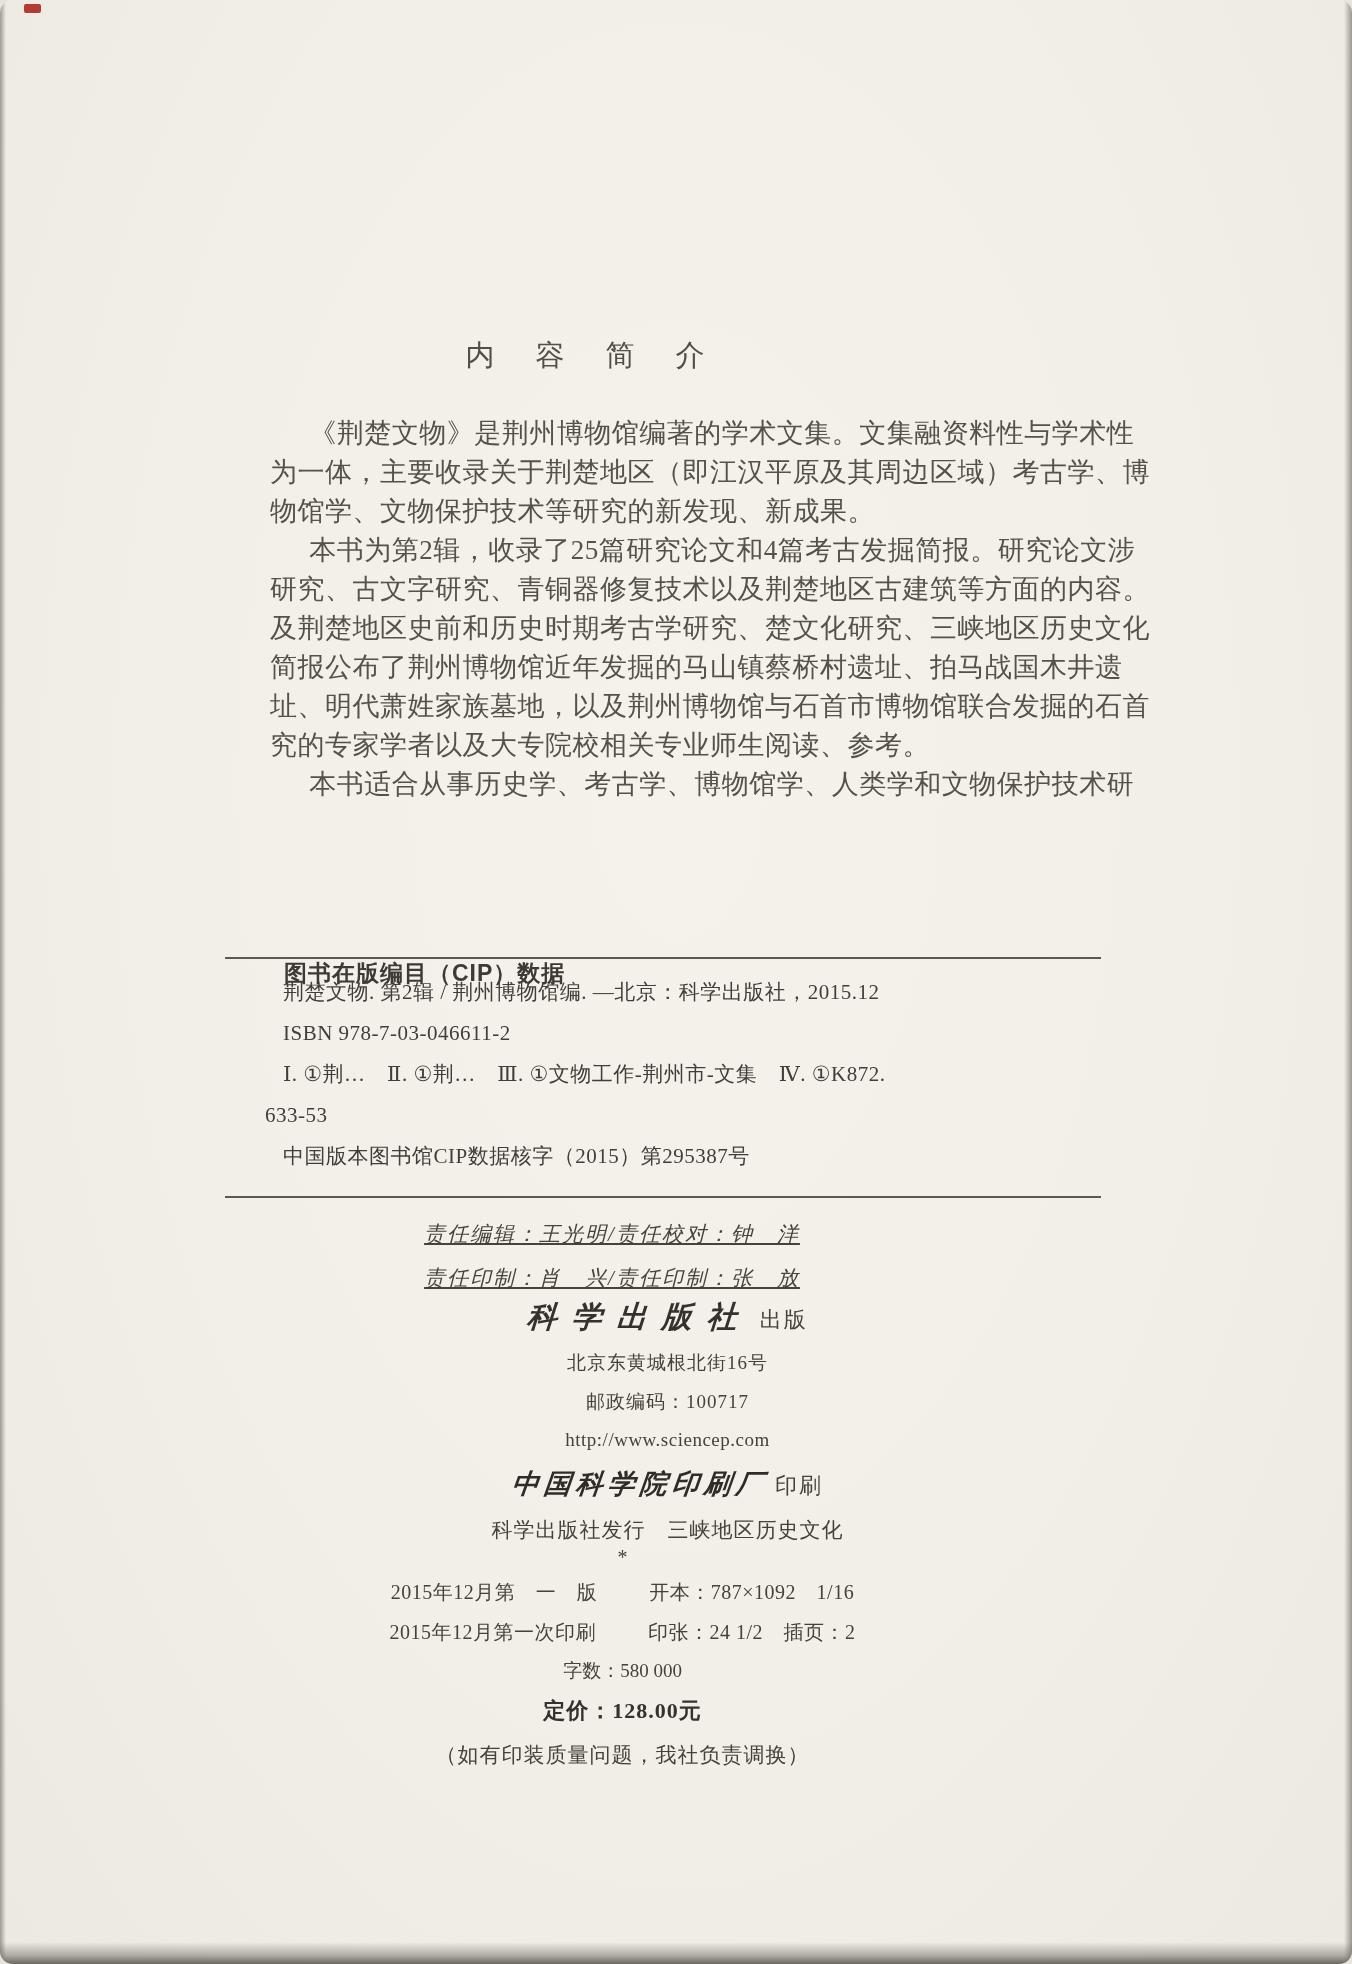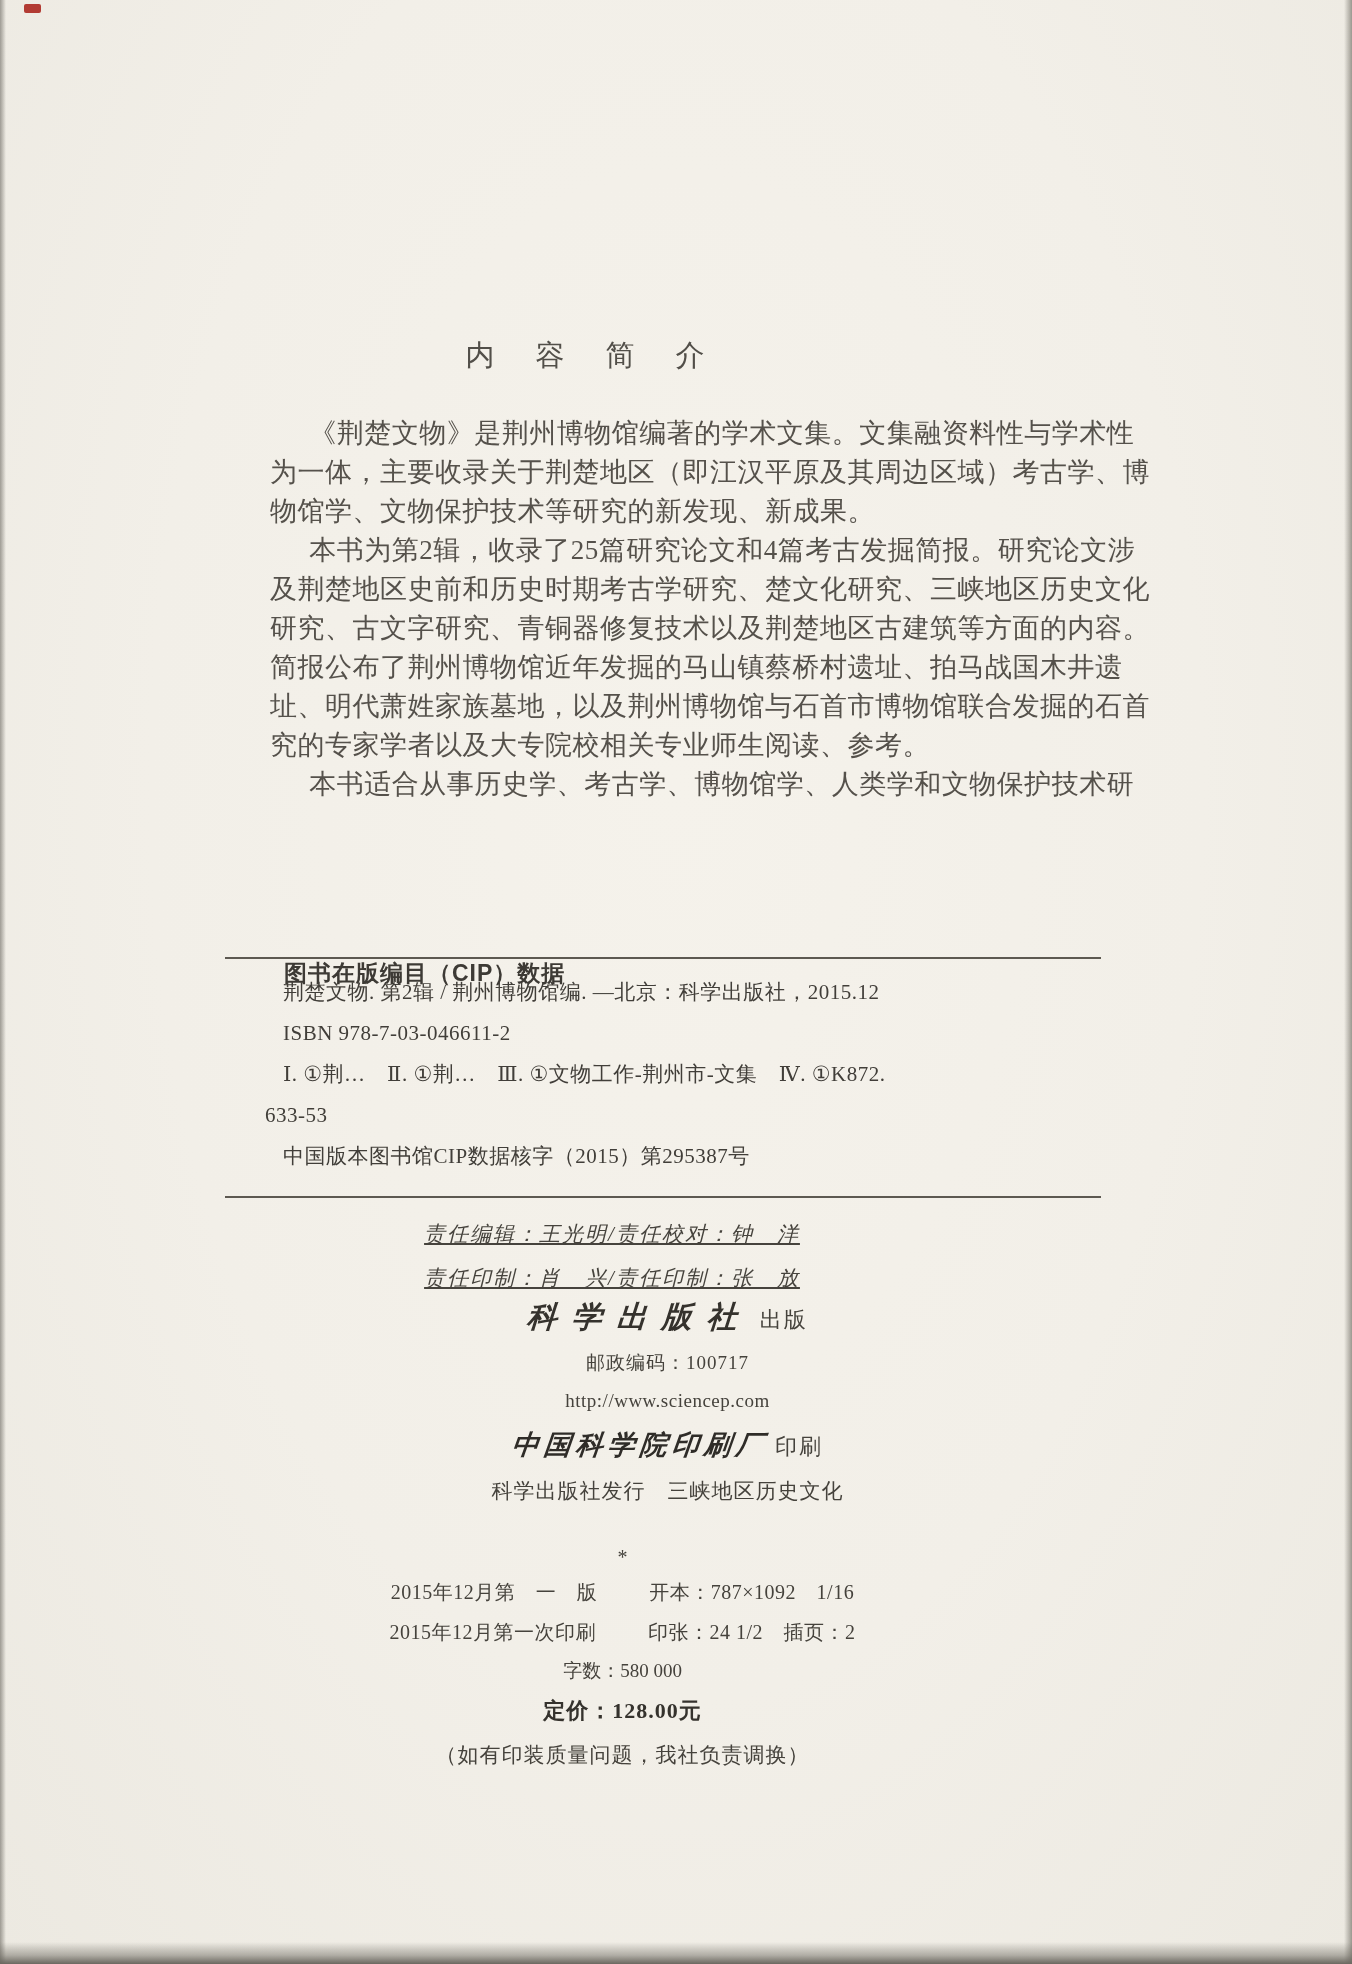--- a/index.html
+++ b/index.html
@@ -5,20 +5,21 @@
   html,body{margin:0;padding:0;}
   body{
     width:1352px;height:1964px;
     background:#e7e4dc;
     font-family:"Liberation Serif","DejaVu Serif",serif;
   }
   .page{
     position:relative;width:1352px;height:1964px;overflow:hidden;
     background:radial-gradient(ellipse at 50% 40%, #f5f2eb 0%, #f2efe8 55%, #ece9e1 100%);
     color:#4a4741;
+    border-radius:13px;
   }
   
   .edge-left{position:absolute;left:0;top:0;width:6px;height:100%;
     background:linear-gradient(to right,rgba(92,89,82,.55),rgba(92,89,82,0));}
   .edge-right{position:absolute;right:0;top:0;width:8px;height:100%;
     background:linear-gradient(to left,rgba(110,107,98,.65),rgba(110,107,98,0));}
   .edge-bottom{position:absolute;left:0;bottom:0;width:100%;height:22px;
     background:linear-gradient(to bottom,rgba(100,97,88,0),rgba(100,97,88,.45) 60%,#6b6860 100%);}
   .red-mark{position:absolute;left:24px;top:4px;width:17px;height:9px;
     background:#b23b33;border-radius:2px;filter:blur(.4px);}
@@ -98,22 +99,22 @@
   <div class="edge-bottom"></div>
   <div class="red-mark"></div>
 
   <div class="intro-title">内　容　简　介</div>
 
   <div class="intro-text">
     <div class="line first">《荆楚文物》是荆州博物馆编著的学术文集。文集融资料性与学术性</div>
     <div class="line">为一体，主要收录关于荆楚地区（即江汉平原及其周边区域）考古学、博</div>
     <div class="line">物馆学、文物保护技术等研究的新发现、新成果。</div>
     <div class="line first">本书为第2辑，收录了25篇研究论文和4篇考古发掘简报。研究论文涉</div>
+    <div class="line">研究、古文字研究、青铜器修复技术以及荆楚地区古建筑等方面的内容。</div>
     <div class="line">及荆楚地区史前和历史时期考古学研究、楚文化研究、三峡地区历史文化</div>
-    <div class="line">研究、古文字研究、青铜器修复技术以及荆楚地区古建筑等方面的内容。</div>
     <div class="line">简报公布了荆州博物馆近年发掘的马山镇蔡桥村遗址、拍马战国木井遗</div>
     <div class="line">址、明代萧姓家族墓地，以及荆州博物馆与石首市博物馆联合发掘的石首</div>
     <div class="line">究的专家学者以及大专院校相关专业师生阅读、参考。</div>
     <div class="line first">本书适合从事历史学、考古学、博物馆学、人类学和文物保护技术研</div>
   </div>
 
   <div class="cip-header">图书在版编目（CIP）数据</div>
   <div class="rule rule-top"></div>
 
   <div class="cip-lines">
@@ -129,20 +130,21 @@
   <div class="credits">
     <div>责任编辑：王光明/责任校对：钟　洋</div>
     <div>责任印制：肖　兴/责任印制：张　放</div>
   </div>
 
   <div class="publisher">
     <div class="press-line">
       <span class="calligraphy">科学出版社</span>
       <span class="after-label">出版</span>
     </div>
+    <div class="pub-small">北京东黄城根北街16号</div>
     <div class="pub-small">邮政编码：100717</div>
     <div class="pub-web">http://www.sciencep.com</div>
     <div class="printer-line">
       <span class="printer-calligraphy">中国科学院印刷厂</span>
       <span class="after-label">印刷</span>
     </div>
     <div class="dist-line">科学出版社发行　三峡地区历史文化</div>
   </div>
 
   <div class="colophon">

